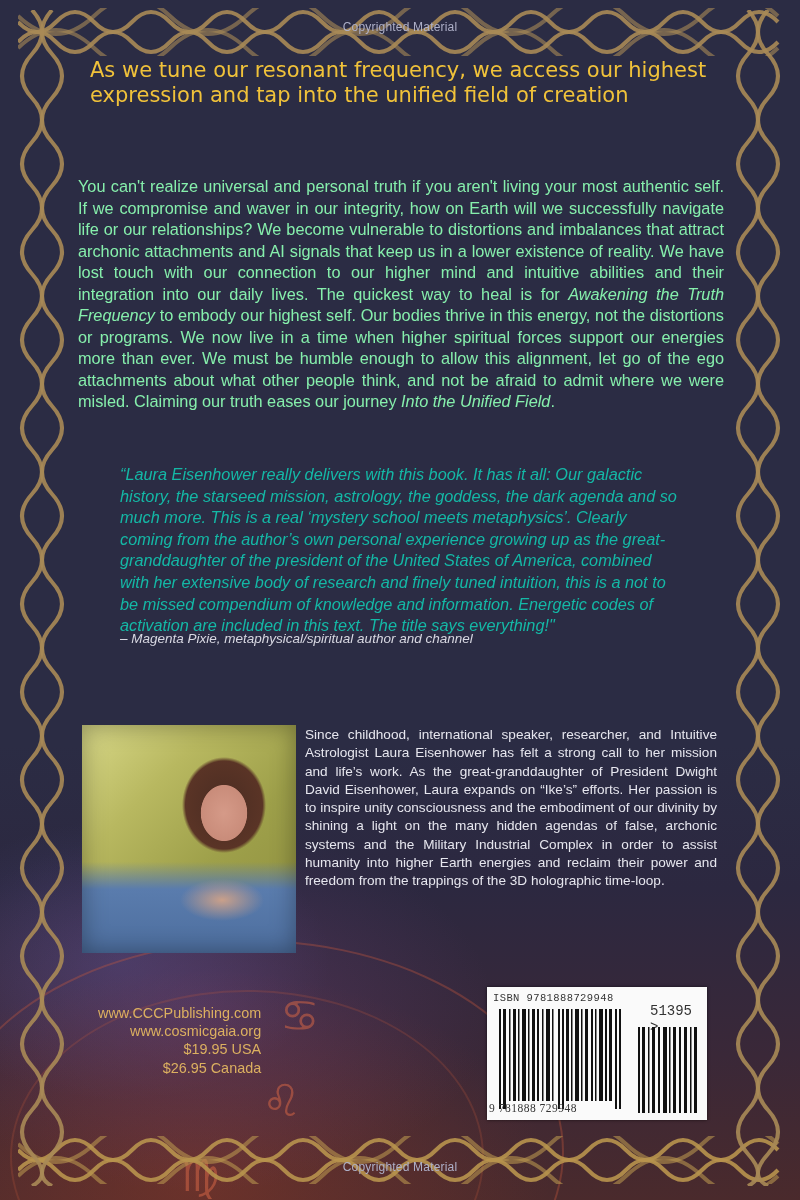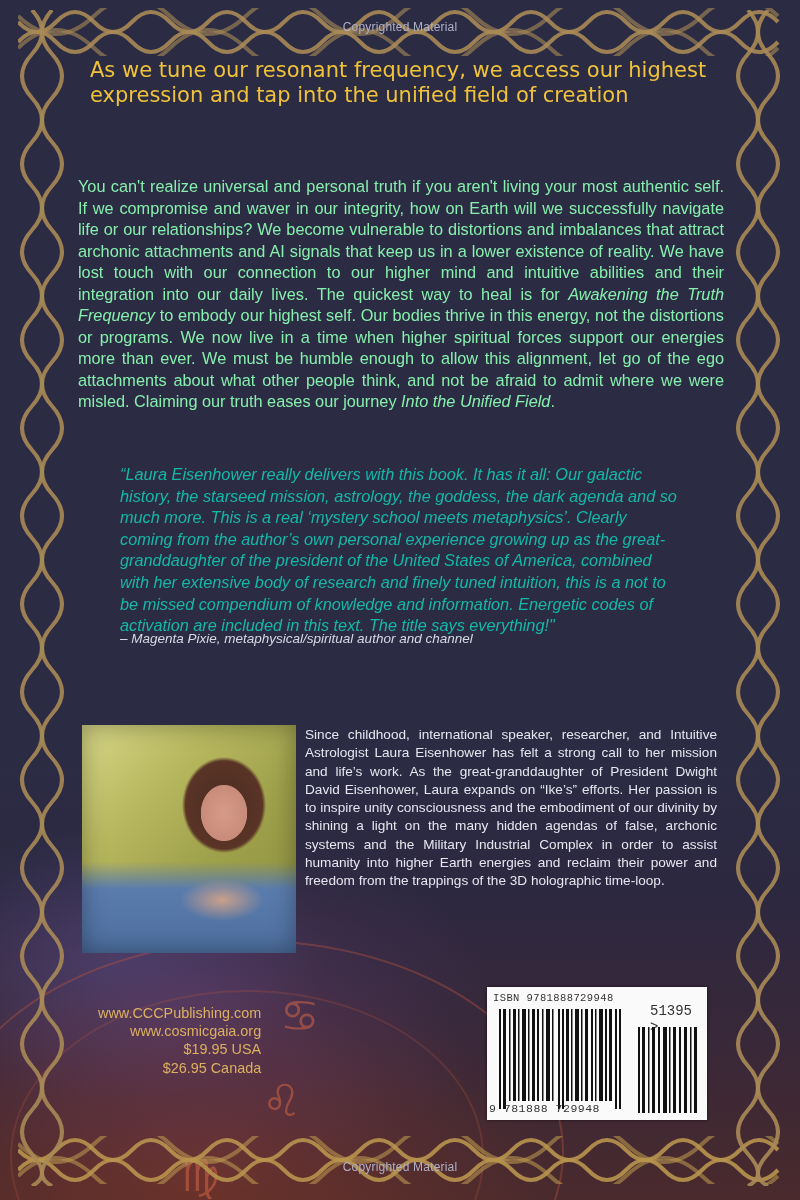--- a/index.html
+++ b/index.html
@@ -77,21 +77,21 @@
   .isbn-top {
     position:absolute; left:6px; top:5px;
     font-family:"Liberation Mono", monospace; font-size:10.5px; color:#333; letter-spacing:0.4px;
   }
   .price-code {
     position:absolute; left:163px; top:16px;
     font-family:"Liberation Mono", monospace; font-size:14px; color:#333;
   }
   .isbn-bottom {
     position:absolute; left:2px; top:115px;
-    font-family:Liberation Mono, monospace; font-size:11.5px; color:#333; letter-spacing:0.5px;
+    font-family:Liberation Serif, serif; font-size:11.5px; color:#333; letter-spacing:0.5px;
   }
   .bars { position:absolute; }
 </style>
 </head>
 <body>
 
 <div class="bg-cosmic"></div>
 
 <div class="zodiac-ring" style="left:-60px; top:940px; width:620px; height:420px;"></div>
 <div class="zodiac-ring" style="left:10px; top:990px; width:470px; height:330px; border-color:rgba(200,90,60,0.22);"></div>

